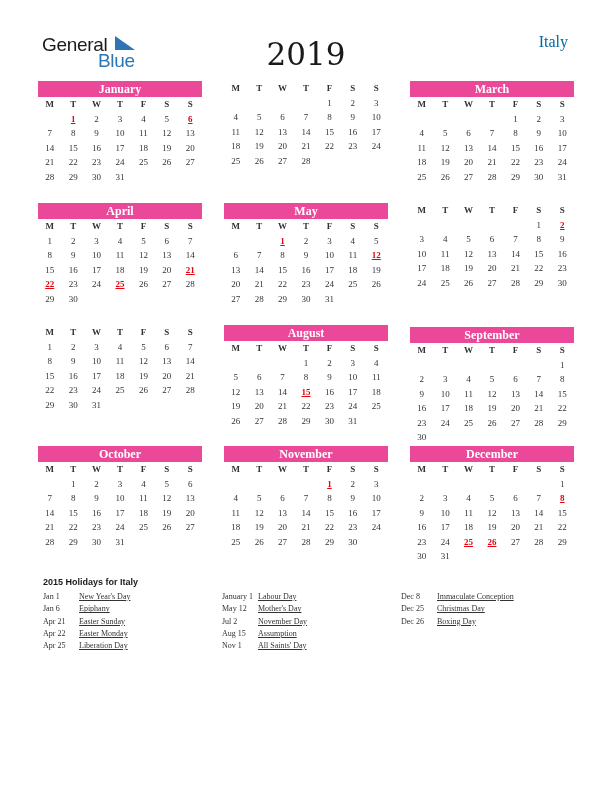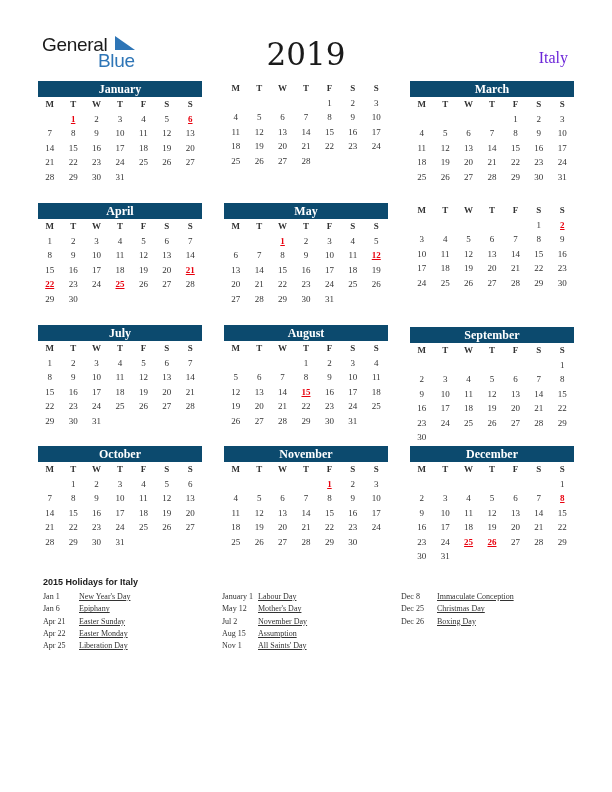--- a/index.html
+++ b/index.html
@@ -18,28 +18,28 @@
     font-size: 19px; color: #2e75b6; letter-spacing: -0.3px; line-height: 20px;
   }
   .logo-tri { position: absolute; left: 73px; top: 1px; width: 0; height: 0;
     border-left: 20px solid #2e75b6; border-top: 14px solid transparent; }
   .year {
     position: absolute; left: 240px; top: 34px; width: 132px; text-align: center;
     font-family: "DejaVu Serif", "Liberation Serif", serif; font-size: 31px; color: #1a1a1a;
     line-height: 40px;
   }
   .country {
-    position: absolute; right: 44px; top: 48px; font-size: 16px; color: #6d28d9;
+    position: absolute; right: 44px; top: 32px; font-size: 16px; color: #0369a1;
     font-family: "Liberation Serif", serif; line-height: 20px; text-align: center;
   }
   .month {
     position: absolute; width: 164px;
   }
   .month-header {
-    background: #0c4a6e; color: #ffffff; text-align: center;
+    background: #ec4899; color: #ffffff; text-align: center;
     font-family: "Liberation Serif", serif; font-weight: bold; font-size: 12px;
     height: 16px; line-height: 16px;
   }
   .grid { display: grid; grid-template-columns: repeat(7, 1fr); }
   .dow, .day {
     text-align: center; font-family: "Liberation Serif", serif; font-size: 9px;
     height: 14.5px; line-height: 14.5px; color: #333333;
   }
   .dow { font-weight: bold; color: #333; }
   .day.holiday { color: #e8000d; font-weight: bold; text-decoration: underline; text-decoration-thickness: 1px; }
@@ -324,21 +324,20 @@
         <div class="day">24</div>
         <div class="day">25</div>
         <div class="day">26</div>
         <div class="day">27</div>
         <div class="day">28</div>
         <div class="day">29</div>
         <div class="day">30</div>
       </div>
     </div>
     <div class="month" style="left: 38px; top: 325px;">
-      <div class="month-header">July</div>
       <div class="grid">
         <div class="dow">M</div>
         <div class="dow">T</div>
         <div class="dow">W</div>
         <div class="dow">T</div>
         <div class="dow">F</div>
         <div class="dow">S</div>
         <div class="dow">S</div>
         <div class="day">1</div>
         <div class="day">2</div>

